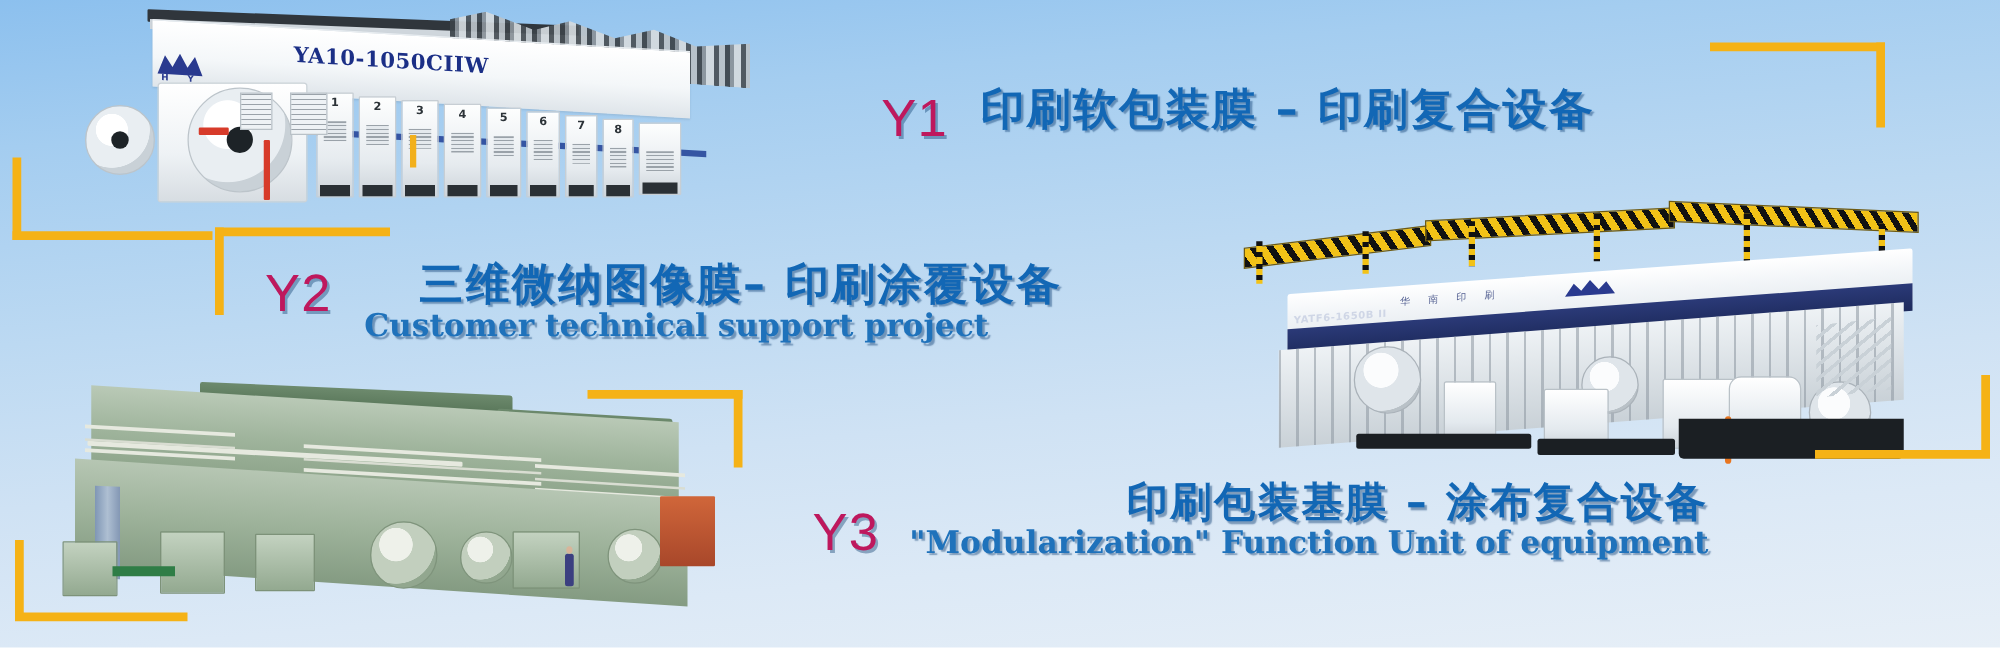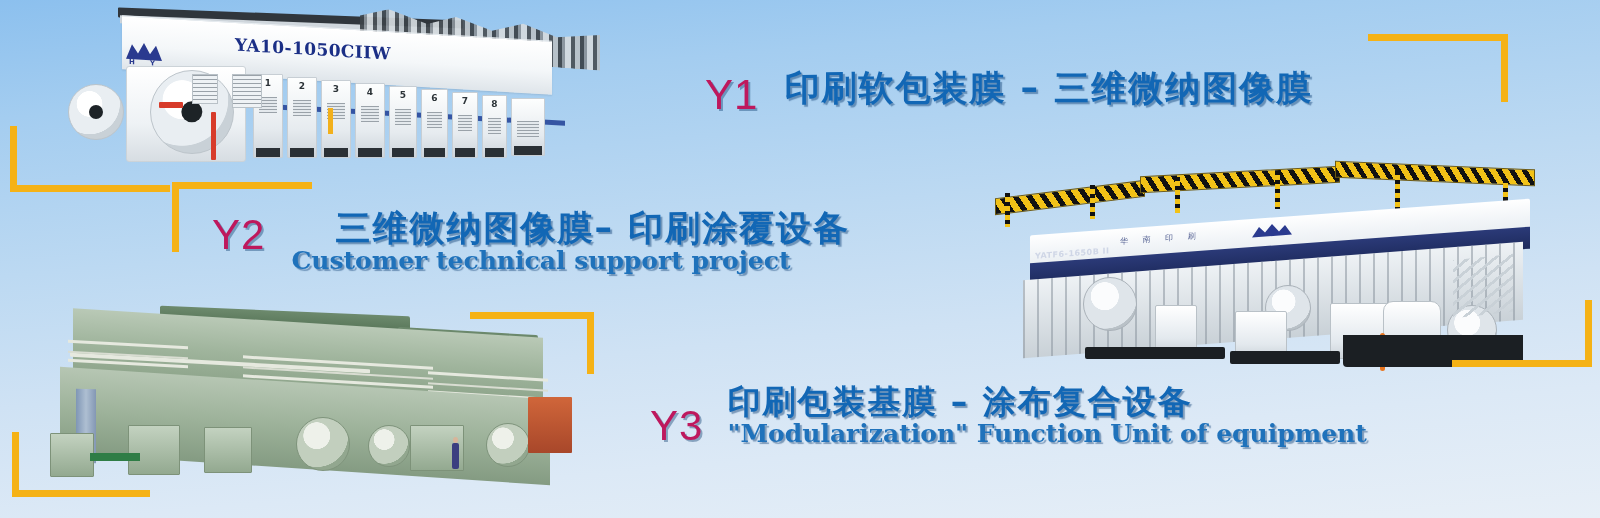--- a/index.html
+++ b/index.html
@@ -388,33 +388,33 @@
   </div>
 
   <div class="bracket" style="left:12px; top:432px; width:138px; height:70px;">
     <i class="v" style="left:0;  top:0;  height:64px;"></i>
     <i class="h" style="left:0;  top:58px;width:138px;"></i>
   </div>
 
   <div class="group" style="left:705px; top:70px;">
     <span class="ycode" style="font-size:42px; margin-right:26px; margin-top:4px;">Y1</span>
     <span class="lines">
-      <span class="cn" style="font-size:35px;">印刷软包装膜 – 三维微纳图像膜</span>
+      <span class="cn" style="font-size:35px;">印刷软包装膜 – 印刷复合设备</span>
     </span>
   </div>
 
   <div class="group" style="left:212px; top:210px;">
     <span class="ycode" style="font-size:42px; margin-right:26px; margin-top:4px;">Y2</span>
     <span class="lines">
       <span class="cn" style="font-size:35px;margin-left:44px;">三维微纳图像膜– 印刷涂覆设备</span>
       <span class="en" style="font-size:25px; margin-top:1px;">Customer technical support project</span>
     </span>
   </div>
 
   <div class="group" style="left:650px; top:385px;">
     <span class="ycode" style="font-size:42px; margin-right:24px; margin-top:20px;">Y3</span>
     <span class="lines">
-      <span class="cn" style="font-size:33px;">印刷包装基膜 –  涂布复合设备</span>
+      <span class="cn" style="font-size:33px;text-align:right;">印刷包装基膜 –  涂布复合设备</span>
       <span class="en" style="font-size:25px; margin-top:1px;">"Modularization" Function Unit of equipment</span>
     </span>
   </div>
 
 </div>
 
 </body></html>

